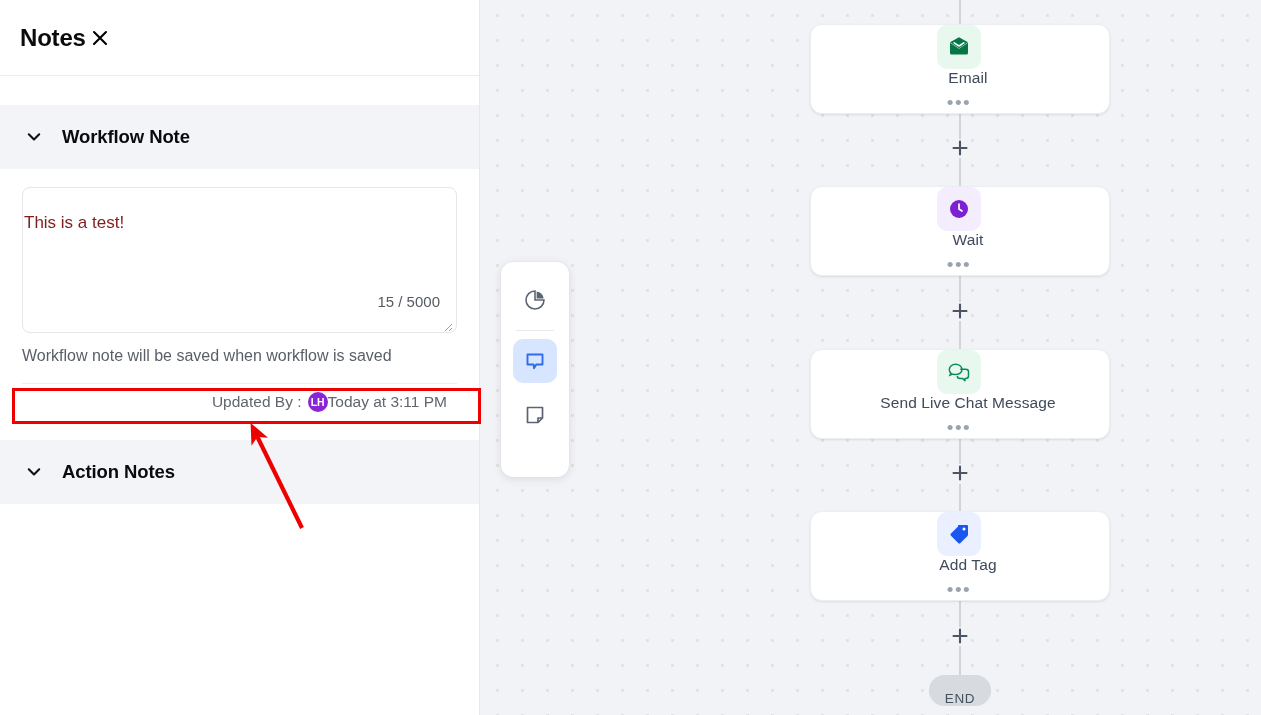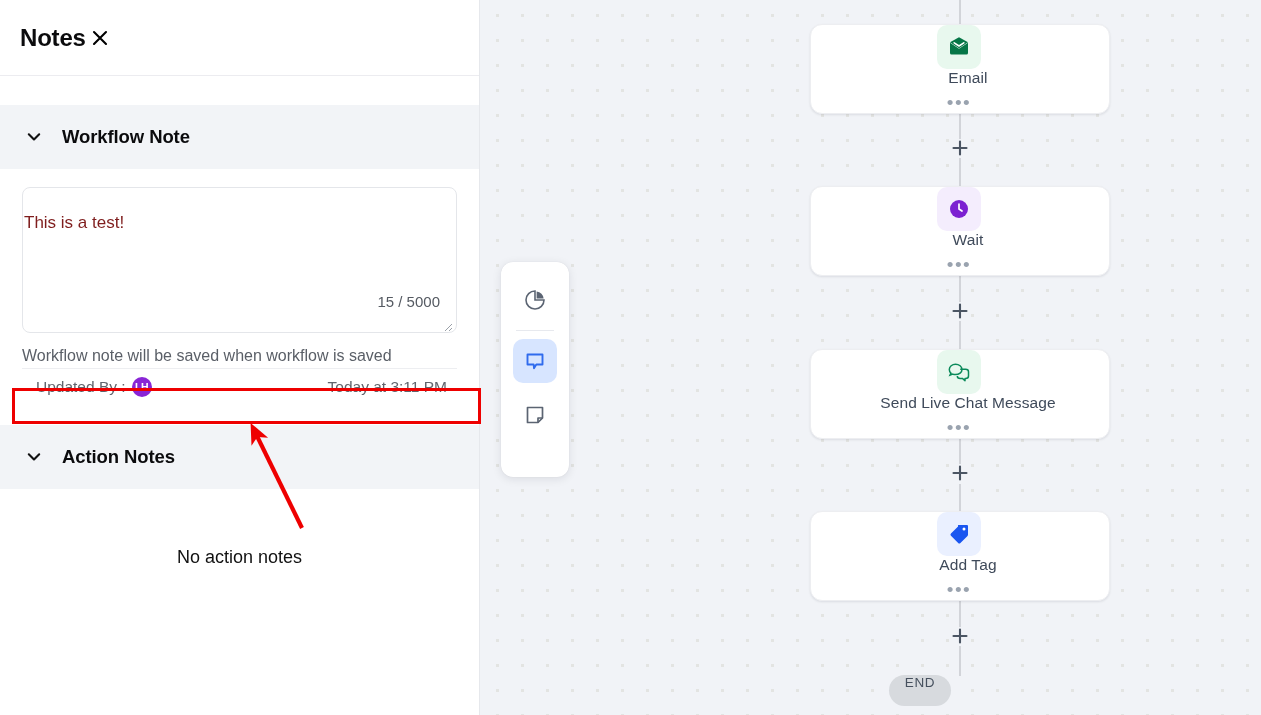--- a/index.html
+++ b/index.html
@@ -60,24 +60,24 @@
     flex: 1 1 auto;
     white-space: nowrap;
     letter-spacing: .1px;
   }
   .node-menu {
     color: #9aa3af; font-size: 19px; line-height: 8px;
     letter-spacing: 1.5px; padding: 6px 2px; flex: 0 0 auto;
   }
 
   .end-pill {
-    position: absolute; left: 889px; top: 675px;
+    position: absolute; left: 929px; top: 675px;
     width: 62px; height: 31px; border-radius: 16px;
     background: #d7dade;
-    display: flex; align-items: flex-start; justify-content: center;
+    display: flex; align-items: flex-end; justify-content: center;
     font-size: 13.5px; color: #46505e; letter-spacing: .6px;
   }
 
   
   .tool-panel {
     position: absolute; left: 501px; top: 262px;
     width: 68px; height: 215px;
     background: #ffffff; border-radius: 12px;
     box-shadow: 0 2px 10px rgba(16,24,40,.10), 0 0 1px rgba(16,24,40,.12);
     display: flex; flex-direction: column; align-items: center;
@@ -134,23 +134,23 @@
   }
   .ta-handle {
     position: absolute; right: 3px; bottom: 3px; width: 11px; height: 11px;
     color: #9aa0a8;
   }
   .helper {
     margin-top: 14px;
     font-size: 16px; color: #5a5f67;
   }
   .updated-row {
-    margin-top: 3px;
+    margin-top: 18px;
     height: 36px;
-    display: flex; align-items: center; justify-content: space-between;
+    display: flex; align-items: center; justify-content: flex-end;
     border-top: 1px solid #edeef1;
     padding: 0 10px 0 14px;
     position: relative;
   }
   .upd-left { display: flex; align-items: center; font-size: 15.5px; color: #61656d; }
   .avatar {
     width: 20px; height: 20px; border-radius: 50%;
     background: #8a25d6;
     color: #fff; font-size: 10.5px; font-weight: bold;
     display: flex; align-items: center; justify-content: center;
@@ -330,23 +330,20 @@
 
     <div class="section-head" style="margin-top:21px">
       <div class="chev">
         <svg width="18" height="18" viewBox="0 0 18 18" fill="none" stroke="currentColor" stroke-width="2.1" stroke-linecap="round" stroke-linejoin="round">
           <path d="M3.8 6.3L9 11.5l5.2-5.2"></path>
         </svg>
       </div>
       <div class="section-title">Action Notes</div>
     </div>
 
-    <div class="empty-area">
-      <div class="empty-text">No action notes</div>
-    </div>
   </div>
 
   <div class="hl-box"></div>
   <svg class="anno-svg">
     <defs>
       <marker id="ah" markerWidth="5" markerHeight="5" refX="2.6" refY="2.5" orient="auto">
         <path d="M0,0.3 L5,2.5 L0,4.7 L1.3,2.5 z" fill="#ee0000"></path>
       </marker>
     </defs>
     <line x1="302" y1="528" x2="255" y2="432" stroke="#ee0000" stroke-width="4.2" marker-end="url(#ah)"></line>

